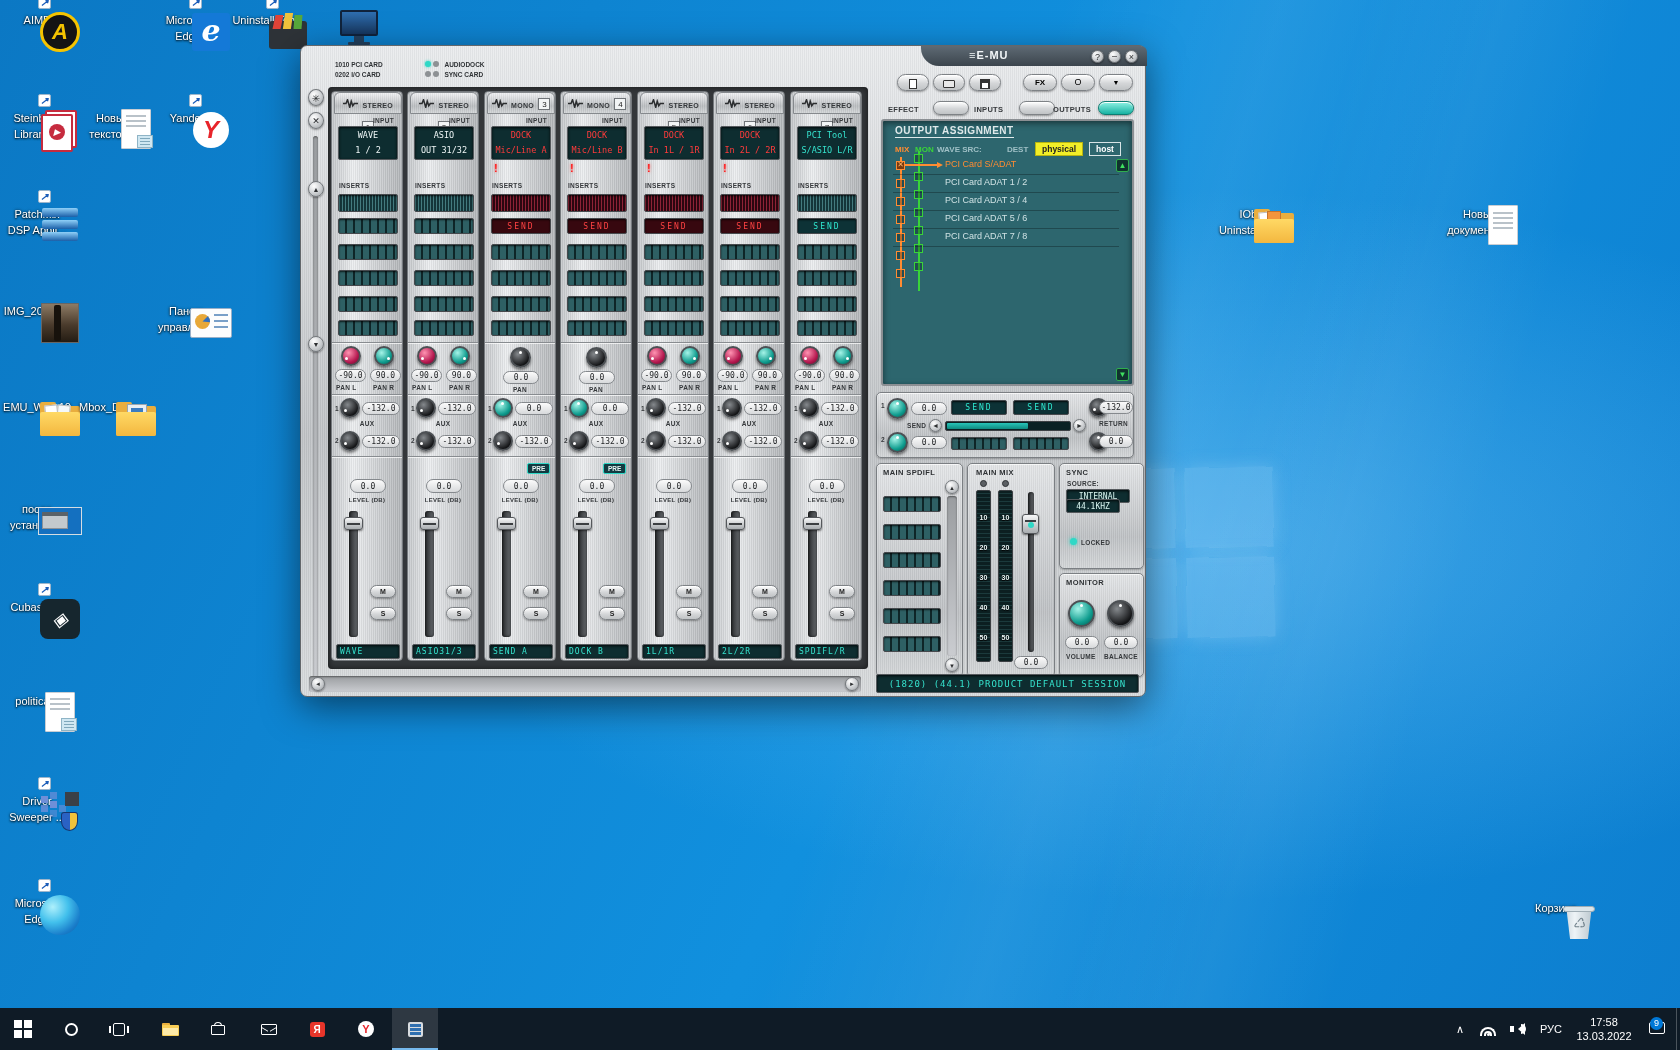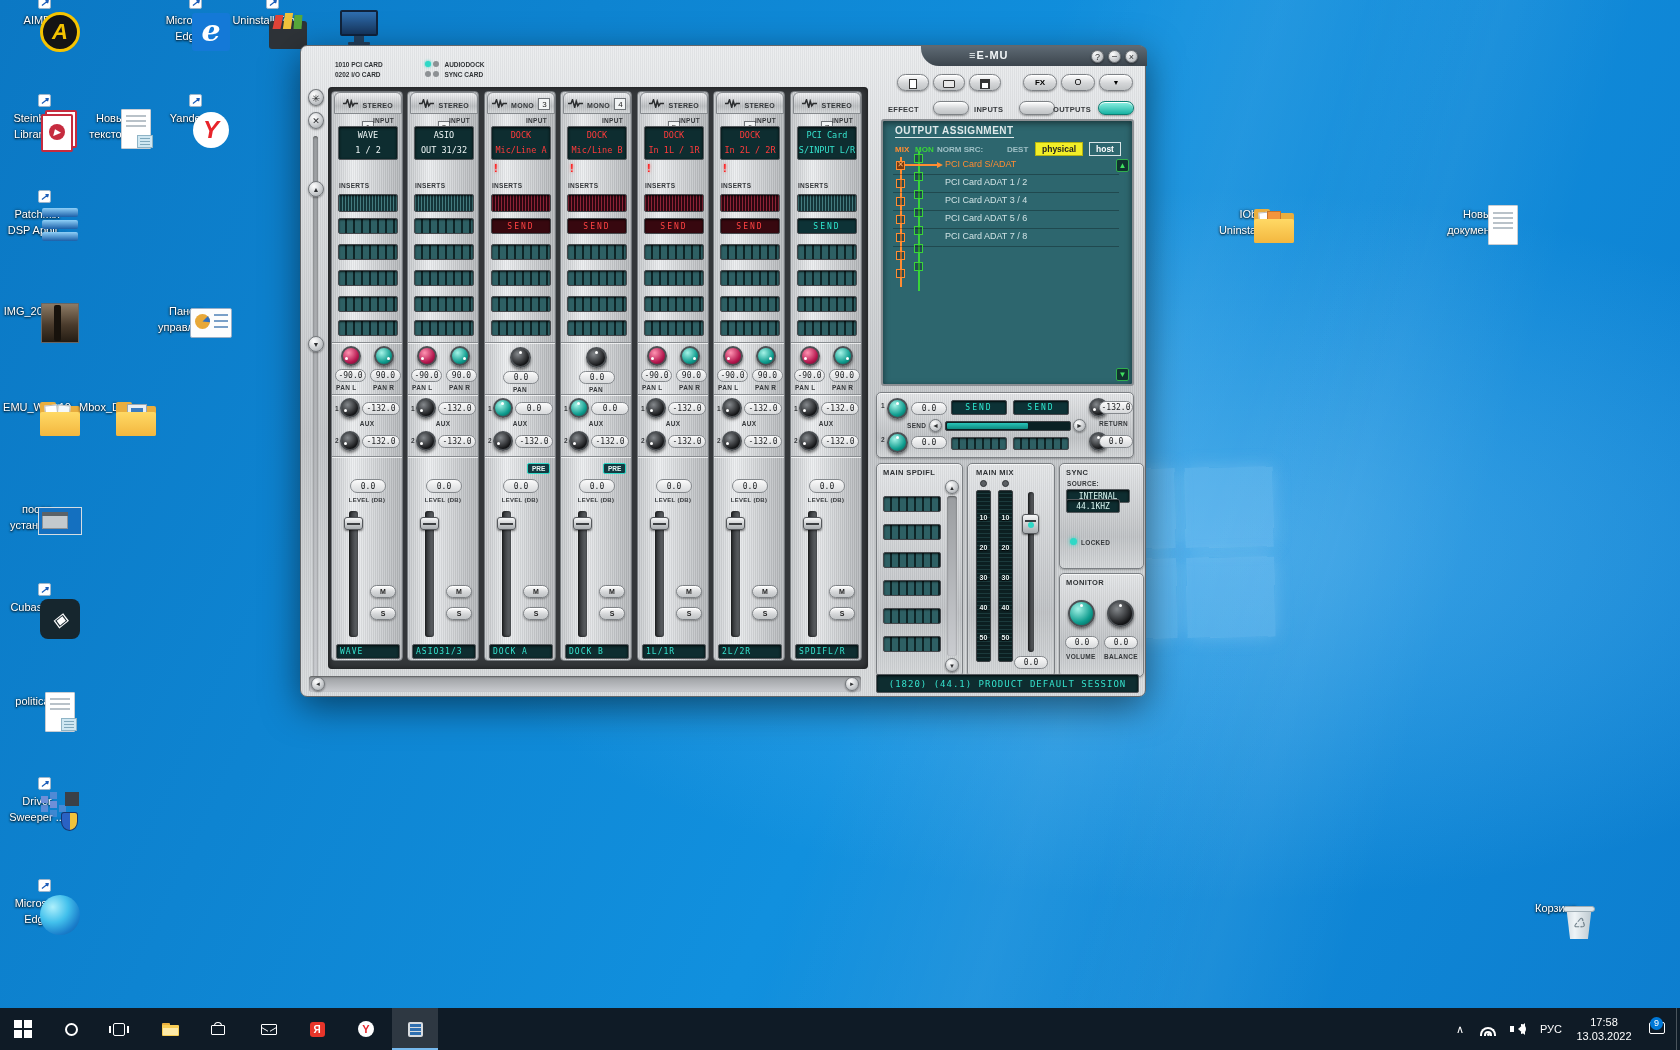--- a/index.html
+++ b/index.html
@@ -386,21 +386,21 @@
           </div>
           <div class="abs sect" style="left:0;top:364px;width:70px;height:184px">
             <span class="abs" style="left:42px;top:6px;background:#123a40;color:#e8f6f4;font-size:6.5px;font-weight:bold;padding:1px 4px;border:1px solid #2fd8c6;border-radius:2px">PRE</span>
             <span class="abs vpill" style="left:18px;top:22px;width:36px;height:14px;line-height:13px">0.0</span>
             <span class="abs slabel" style="left:0;top:40px;width:70px;text-align:center;font-size:6px">LEVEL (DB)</span>
             <span class="ftrack" style="left:17px;top:54px;height:126px"></span>
             <span class="fhandle" style="left:12px;top:60px"></span>
             <span class="mbtn pill" style="left:38px;top:128px">M</span>
             <span class="mbtn pill" style="left:38px;top:150px">S</span>
           </div>
-          <div class="abs lcd ledtxt" style="left:4px;top:552px;width:64px;height:15px;font-size:8px;line-height:14px;text-align:left;padding-left:3px;letter-spacing:1px;cursor:text">DOCK A</div>
+          <div class="abs lcd ledtxt" style="left:4px;top:552px;width:64px;height:15px;font-size:8px;line-height:14px;text-align:left;padding-left:3px;letter-spacing:1px;cursor:text">SEND A</div>
         </div>
         <div class="strip" style="left:259px">
           <div class="abs metal" style="left:2px;top:0;width:68px;height:22px;border:1px solid #85898d;border-radius:6px 6px 0 0;line-height:20px;text-align:center"><span><svg width="15" height="9" viewBox="0 0 20 12" style="vertical-align:middle">
                 <polyline points="0,6 4,6 6,1 9,11 11,3 13,9 15,6 20,6" fill="none" stroke="#2b2d2f" stroke-width="2"></polyline>
               </svg></span> <span class="slabel" style="font-size:7px">MONO</span> <span style="display:inline-block;width:12px;height:12px;background:#f2f4f5;border:1px solid #707478;font-size:8px;line-height:11px;vertical-align:middle;color:#222">4</span></div>
           <div class="abs slabel" style="right:8px;top:25px">INPUT</div>
           <div class="abs lcd" style="left:6px;top:34px;width:60px;height:34px;text-align:center;cursor:pointer">
             <div style="font-family:'DejaVu Sans Mono',monospace;font-size:8.5px;line-height:16px;color:#ff3b3b">DOCK</div>
             <div style="font-family:'DejaVu Sans Mono',monospace;font-size:8.5px;line-height:14px;color:#ff3b3b">Mic/Line B</div>
           </div>
@@ -546,22 +546,22 @@
             <span class="mbtn pill" style="left:38px;top:150px">S</span>
           </div>
           <div class="abs lcd ledtxt" style="left:4px;top:552px;width:64px;height:15px;font-size:8px;line-height:14px;text-align:left;padding-left:3px;letter-spacing:1px;cursor:text">2L/2R</div>
         </div>
         <div class="strip" style="left:489px">
           <div class="abs metal" style="left:2px;top:0;width:68px;height:22px;border:1px solid #85898d;border-radius:6px 6px 0 0;line-height:20px;text-align:center"><span><svg width="15" height="9" viewBox="0 0 20 12" style="vertical-align:middle">
                 <polyline points="0,6 4,6 6,1 9,11 11,3 13,9 15,6 20,6" fill="none" stroke="#2b2d2f" stroke-width="2"></polyline>
               </svg></span> <span class="slabel" style="font-size:7px">STEREO</span> <span style="display:inline-block;width:12px;height:12px;background:#f2f4f5;border:1px solid #707478;font-size:8px;line-height:11px;vertical-align:middle;color:#222">7</span></div>
           <div class="abs slabel" style="right:8px;top:25px">INPUT</div>
           <div class="abs lcd" style="left:6px;top:34px;width:60px;height:34px;text-align:center;cursor:pointer">
-            <div style="font-family:'DejaVu Sans Mono',monospace;font-size:8.5px;line-height:16px;color:#35e2cd">PCI Card</div>
-            <div style="font-family:'DejaVu Sans Mono',monospace;font-size:8.5px;line-height:14px;color:#35e2cd">S/INPUT L/R</div>
+            <div style="font-family:'DejaVu Sans Mono',monospace;font-size:8.5px;line-height:16px;color:#35e2cd">PCI Tool</div>
+            <div style="font-family:'DejaVu Sans Mono',monospace;font-size:8.5px;line-height:14px;color:#35e2cd">S/ASIO L/R</div>
           </div>
           <div class="abs slabel" style="left:7px;top:90px">INSERTS</div>
           <div class="abs rib" style="left:6px;top:102px;width:60px;height:18px"></div>
           <div class="abs lcd sendslot teal" style="left:6px;top:126px;width:60px;height:16px;line-height:15px">SEND</div>
           <div class="abs seg" style="left:6px;top:152px;width:60px;height:16px"></div>
           <div class="abs seg" style="left:6px;top:178px;width:60px;height:16px"></div>
           <div class="abs seg" style="left:6px;top:204px;width:60px;height:16px"></div>
           <div class="abs seg" style="left:6px;top:228px;width:60px;height:16px"></div>
           <div class="abs sect" style="left:0;top:250px;width:70px;height:52px">
             <span class="knob k-red" style="left:9px;top:3px;width:20px;height:20px">
@@ -597,21 +597,21 @@
             <span class="mbtn pill" style="left:38px;top:150px">S</span>
           </div>
           <div class="abs lcd ledtxt" style="left:4px;top:552px;width:64px;height:15px;font-size:8px;line-height:14px;text-align:left;padding-left:3px;letter-spacing:1px;cursor:text">SPDIFL/R</div>
         </div>
       </div>
 
     <div class="abs" style="left:580px;top:73px;width:253px;height:267px;background:#2d666e;border:2px solid #8b8f93;border-radius:3px;box-shadow:inset 0 2px 6px rgba(0,0,0,.5)">
       <div class="abs" style="left:12px;top:4px;font-size:10px;font-weight:bold;color:#dfe9ea;letter-spacing:.5px;border-bottom:1px solid #dfe9ea;padding-bottom:1px">OUTPUT ASSIGNMENT</div>
       <div class="abs" style="left:12px;top:24px;font-size:8px;font-weight:bold;color:#ff8c32">MIX</div>
       <div class="abs" style="left:32px;top:24px;font-size:8px;font-weight:bold;color:#39d439">MON</div>
-      <div class="abs" style="left:54px;top:24px;font-size:8px;font-weight:bold;color:#9fc0c6">NORM SRC:</div>
+      <div class="abs" style="left:54px;top:24px;font-size:8px;font-weight:bold;color:#9fc0c6">WAVE SRC:</div>
       <div class="abs" style="left:124px;top:24px;font-size:8px;font-weight:bold;color:#9fc0c6">DEST</div>
       <div class="abs" style="left:152px;top:21px;background:#f2ee28;color:#222;font-size:8.5px;font-weight:bold;padding:1px 6px;border:1px solid #b8b410;cursor:pointer">physical</div>
       <div class="abs" style="left:206px;top:21px;color:#fff;font-size:8.5px;font-weight:bold;padding:1px 6px;border:1px solid #d8e4e6;cursor:pointer">host</div>
       <div class="abs scrollarr" style="right:3px;top:38px">▲</div>
       <div class="abs scrollarr" style="right:3px;bottom:3px">▼</div>
       <div id="oa-rows">
           <i style="position:absolute;left:17px;top:36px;width:2px;height:130px;background:#ff8c32"></i>
           <i style="position:absolute;left:35px;top:30px;width:2px;height:140px;background:#39d439"></i>
           <span class="oa-cb or" style="left:13px;top:40px;background:#7a3a10;color:#ffb060;font-size:8px;line-height:6px;text-align:center">✕</span>
           <span class="oa-cb gr" style="left:31px;top:33px"></span>

